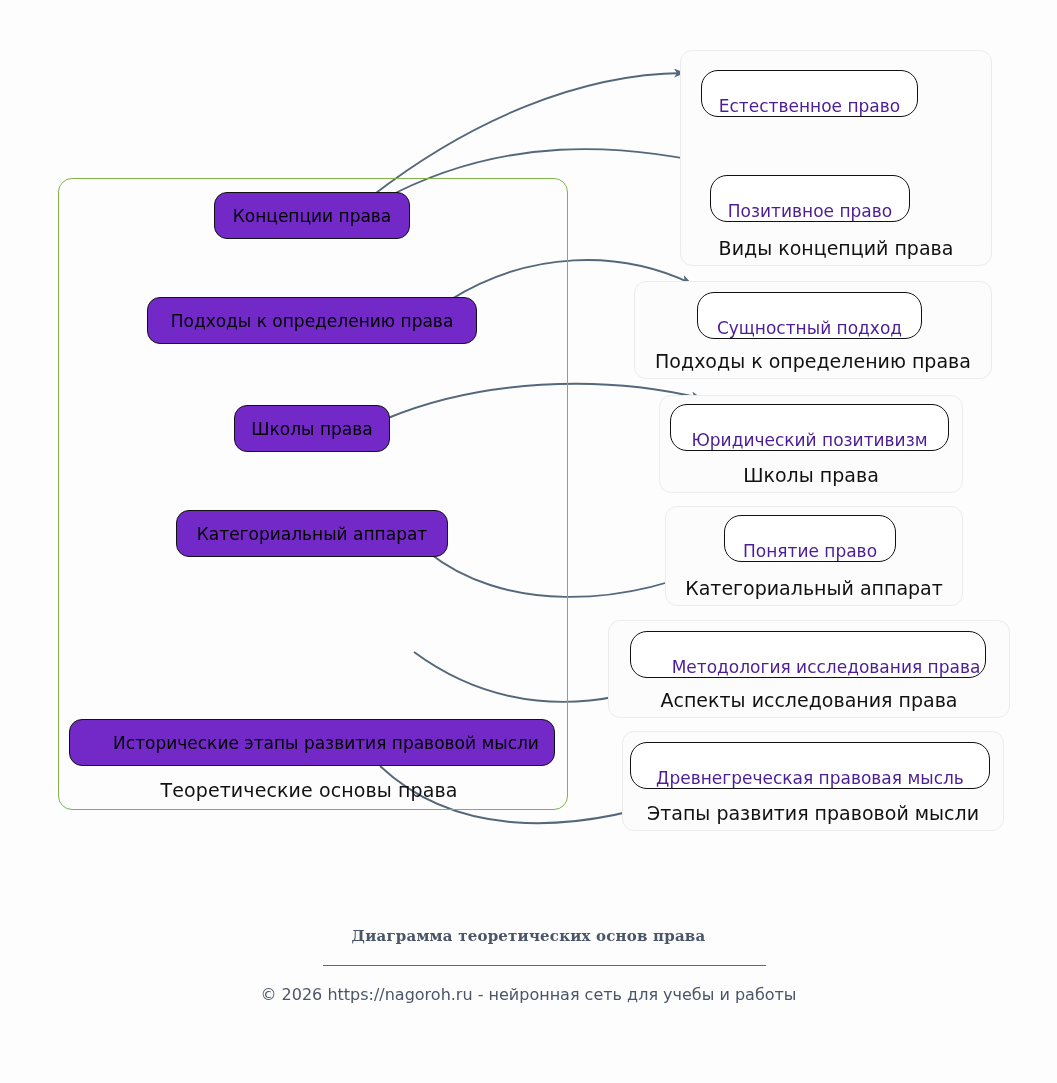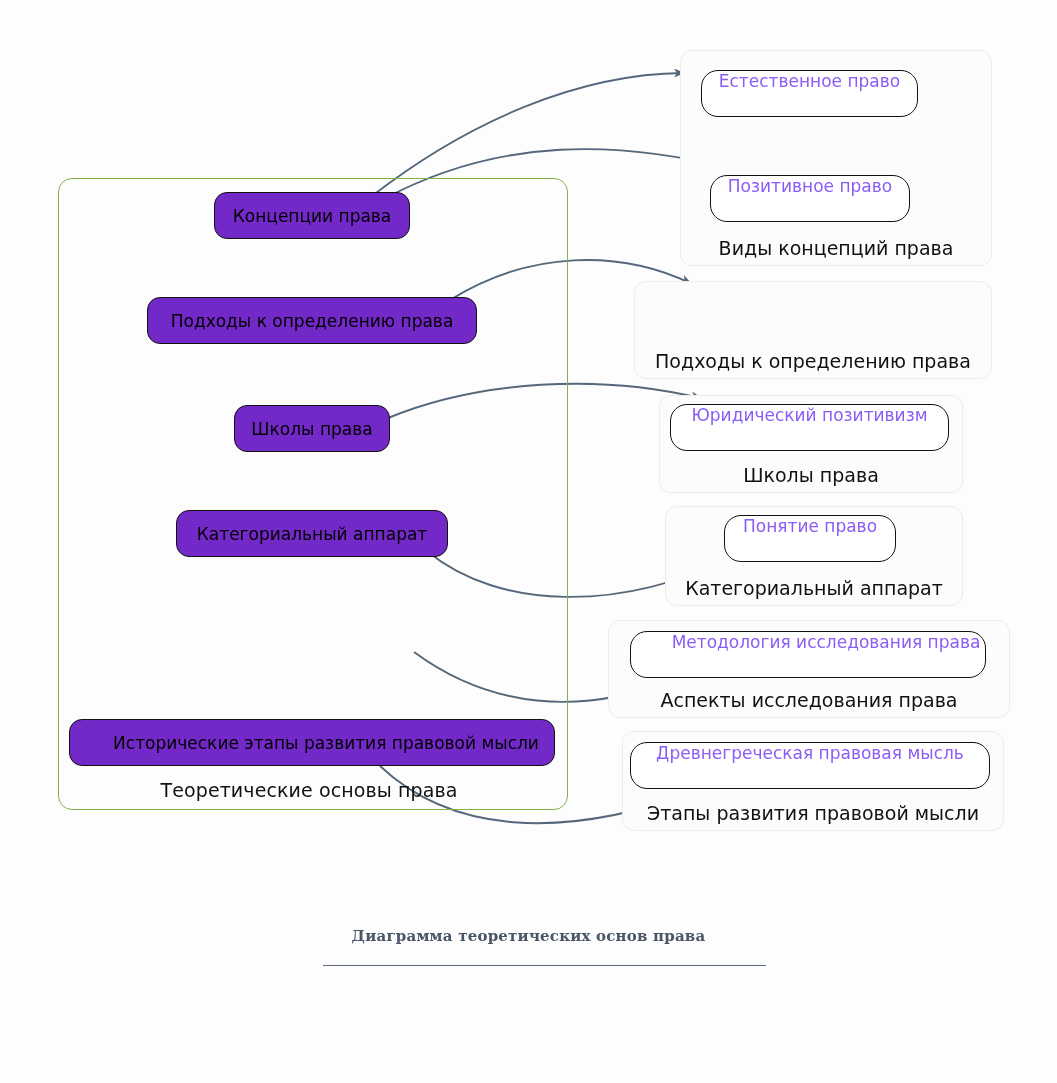--- a/index.html
+++ b/index.html
@@ -91,24 +91,24 @@
     z-index: 4;
     box-sizing: border-box;
   }
 
   
   .node-white {
     position: absolute;
     background: #ffffff;
     border: 1.7px solid #111111;
     border-radius: 17px;
-    color: #8b5cf6;
+    color: #4c1d95;
     font-size: 17px;
     display: flex;
-    align-items: flex-start;
+    align-items: flex-end;
     justify-content: center;
     white-space: nowrap;
     z-index: 4;
     box-sizing: border-box;
   }
 
   
   .footer-title {
     position: absolute;
     left: 0;
@@ -175,20 +175,23 @@
   <div class="node-white" style="left:701px; top:70px; width:217px; height:47px;">
     <span>Естественное право</span>
   </div>
   <div class="node-white" style="left:710px; top:175px; width:200px; height:47px;">
     <span>Позитивное право</span>
   </div>
 
   <div class="cluster-side" style="left:634px; top:281px; width:356px; height:96px;">
     <div class="cluster-side-label">Подходы к определению права</div>
   </div>
+  <div class="node-white" style="left:697px; top:292px; width:225px; height:47px;">
+    <span>Сущностный подход</span>
+  </div>
 
   <div class="cluster-side" style="left:659px; top:395px; width:302px; height:96px;">
     <div class="cluster-side-label">Школы права</div>
   </div>
   <div class="node-white" style="left:670px; top:404px; width:279px; height:47px;">
     <span>Юридический позитивизм</span>
   </div>
 
   <div class="cluster-side" style="left:665px; top:506px; width:296px; height:98px;">
     <div class="cluster-side-label">Категориальный аппарат</div>
@@ -231,14 +234,15 @@
     <span>Категориальный аппарат</span>
   </div>
 
 
   <div class="node-purple" style="left:69px; top:719px; width:486px; height:47px;padding-left:28px;">
     <span>Исторические этапы развития правовой мысли</span>
   </div>
 
   <div class="footer-title">Диаграмма теоретических основ права</div>
   <div class="footer-rule"></div>
+  <div class="footer-credit">© 2026 https://nagoroh.ru - нейронная сеть для учебы и работы</div>
 
 </div>
 
 </body></html>

